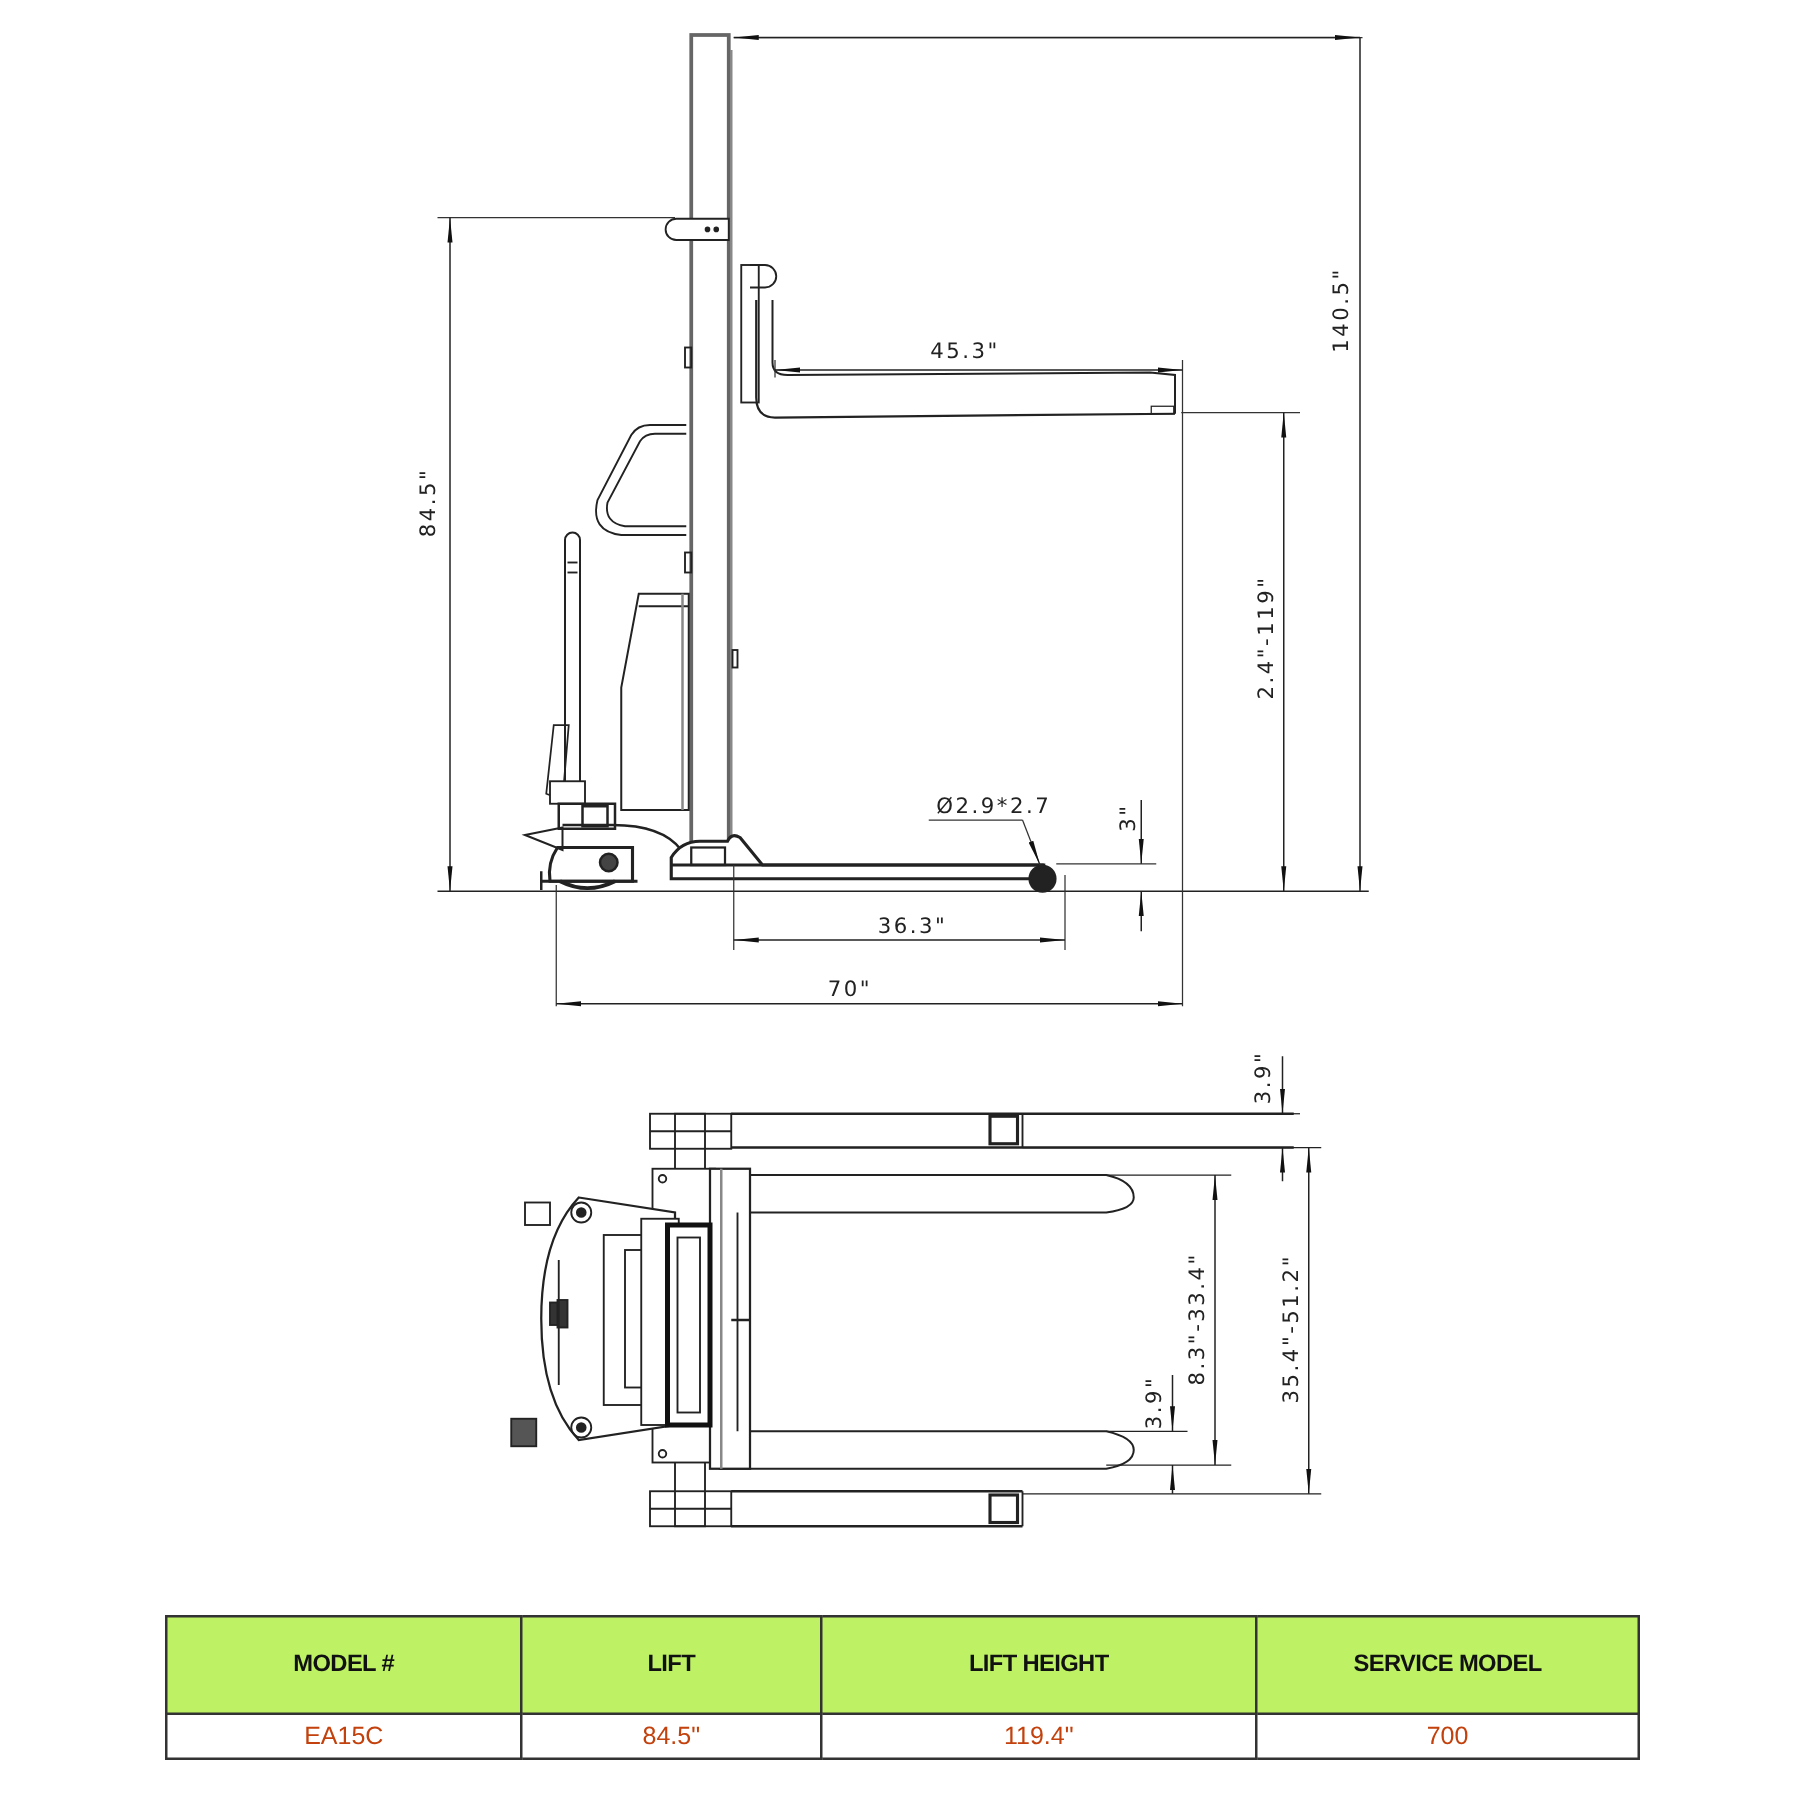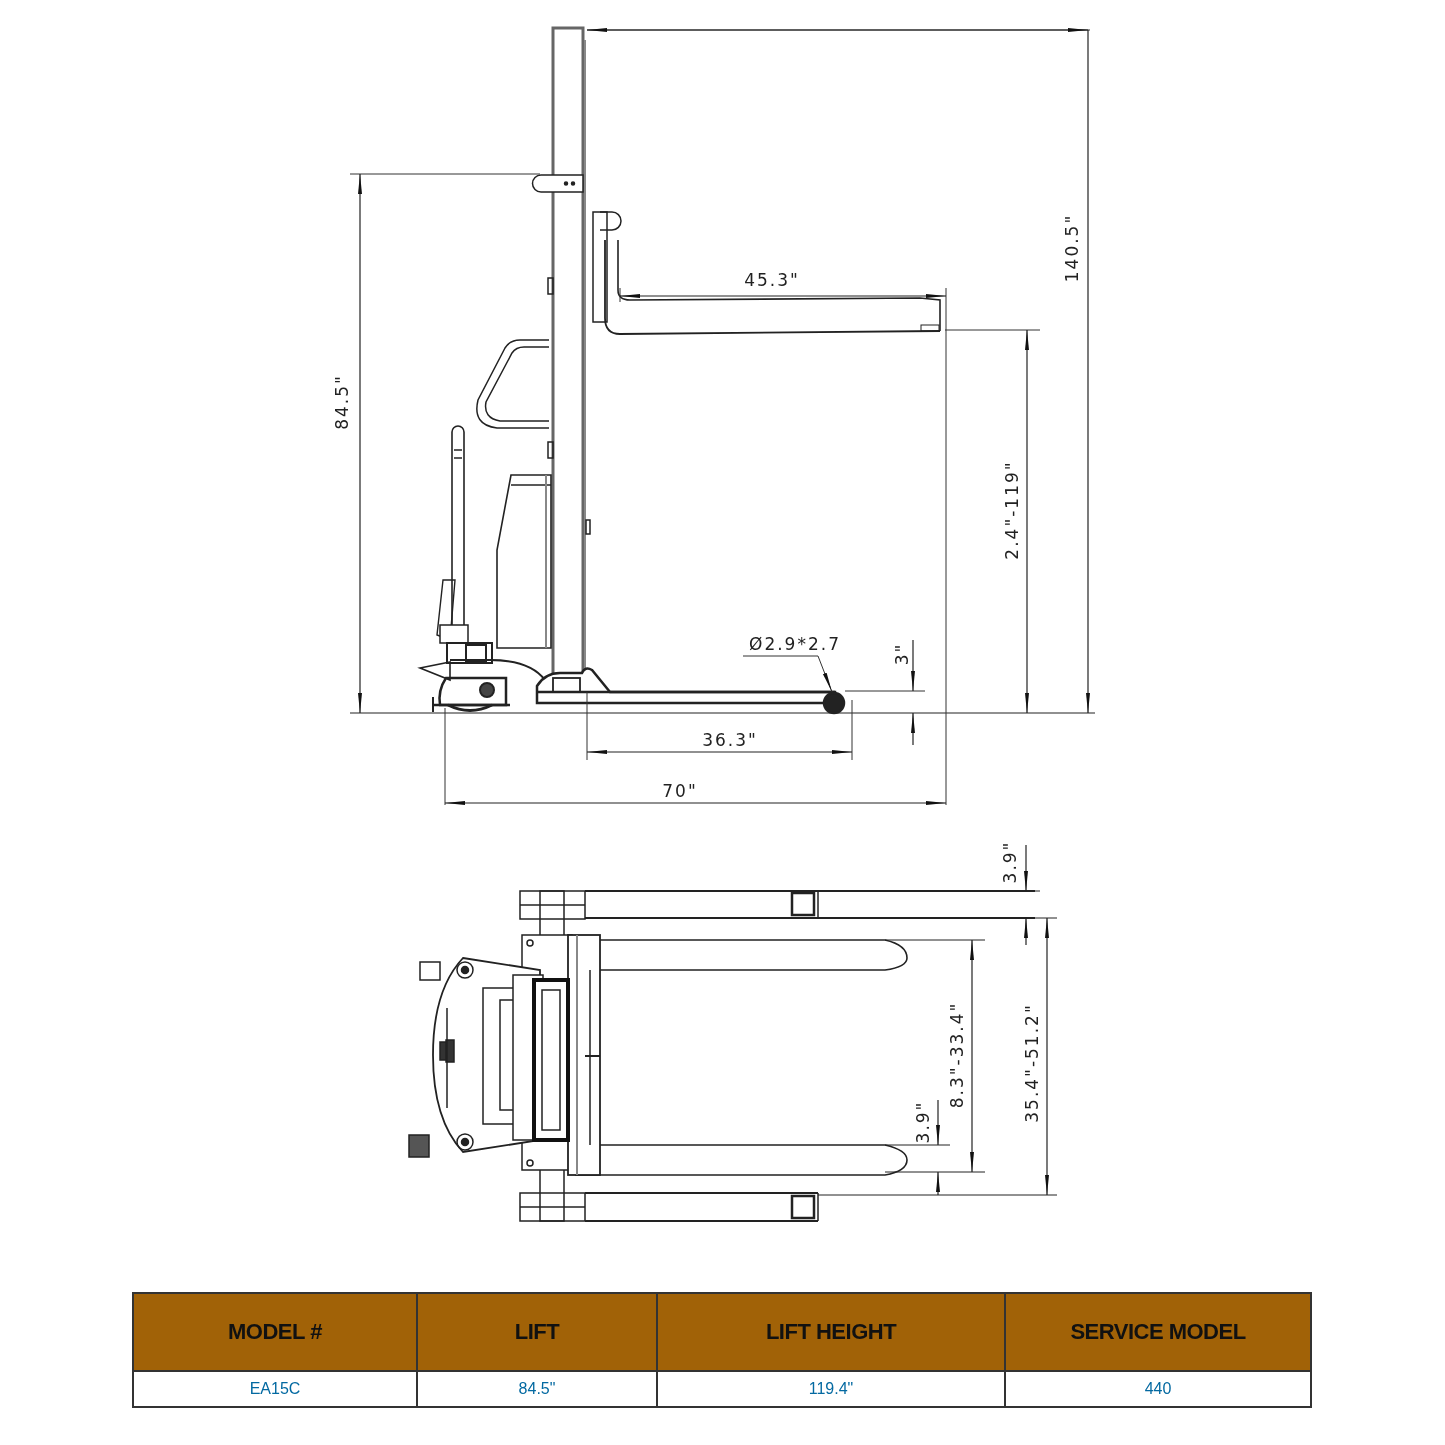--- a/index.html
+++ b/index.html
@@ -1,22 +1,22 @@
 <!DOCTYPE html>
 <html><head>
 <meta charset="utf-8">
 <style>
   html, body { margin:0; padding:0; background:#ffffff; }
   body { width:1445px; height:1445px; position:relative; overflow:hidden; font-family:"DejaVu Sans", sans-serif; }
   svg#drawing { position:absolute; left:0; top:0; }
   .dim-text { font-family:"DejaVu Sans", sans-serif; font-size:17px; fill:#222; letter-spacing:2px; }
   .spec-table { position:absolute; left:132px; top:1292px; width:1180px; border-collapse:collapse; font-family:"Liberation Sans", sans-serif; }
   .spec-table th, .spec-table td { border:2px solid #333; text-align:center; }
-  .spec-table th { background:#a16207; height:74px; font-weight:bold; font-size:22px; color:#111; letter-spacing:-0.5px; }
-  .spec-table td { background:#fff; height:32px; font-size:16px; color:#0369a1; }
+  .spec-table th { background:#bef264; height:74px; font-weight:bold; font-size:19px; color:#111; letter-spacing:-0.5px; }
+  .spec-table td { background:#fff; height:32px; font-size:20px; color:#c2410c; }
 </style>
 </head>
 <body>
 
 <svg id="drawing" width="1445" height="1280" viewBox="0 0 1445 1280" xmlns="http://www.w3.org/2000/svg">
   <defs>
     <marker id="arr" viewBox="0 0 20 6" refX="20" refY="3" markerWidth="20" markerHeight="6" orient="auto-start-reverse" markerUnits="userSpaceOnUse">
       <path d="M0,1 L20,3 L0,5 Z" fill="#111"></path>
     </marker>
   </defs>
@@ -203,16 +203,16 @@
       <th style="width:236px">LIFT</th>
       <th style="width:344px">LIFT HEIGHT</th>
       <th>SERVICE MODEL</th>
     </tr>
   </thead>
   <tbody>
     <tr>
       <td>EA15C</td>
       <td>84.5"</td>
       <td>119.4"</td>
-      <td>440</td>
+      <td>700</td>
     </tr>
   </tbody>
 </table>
 
 </body></html>

